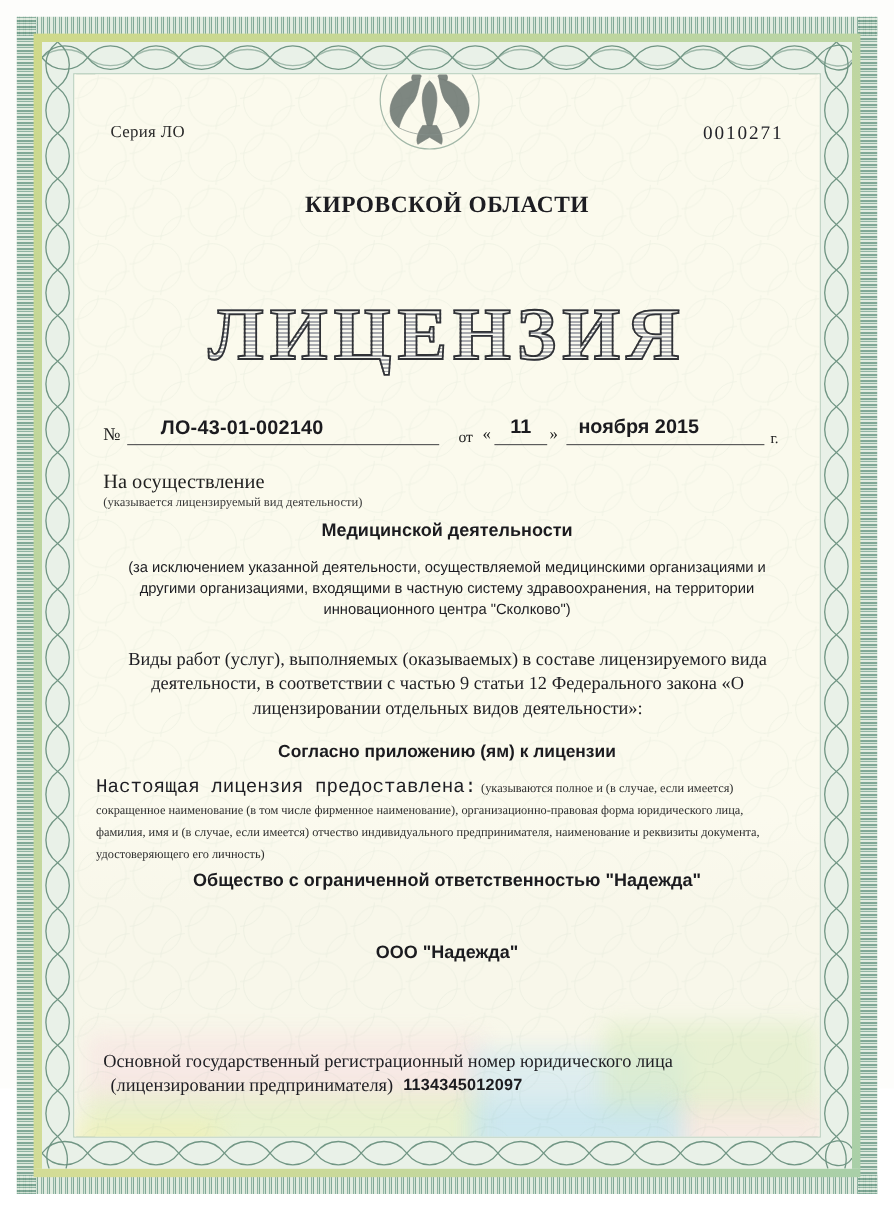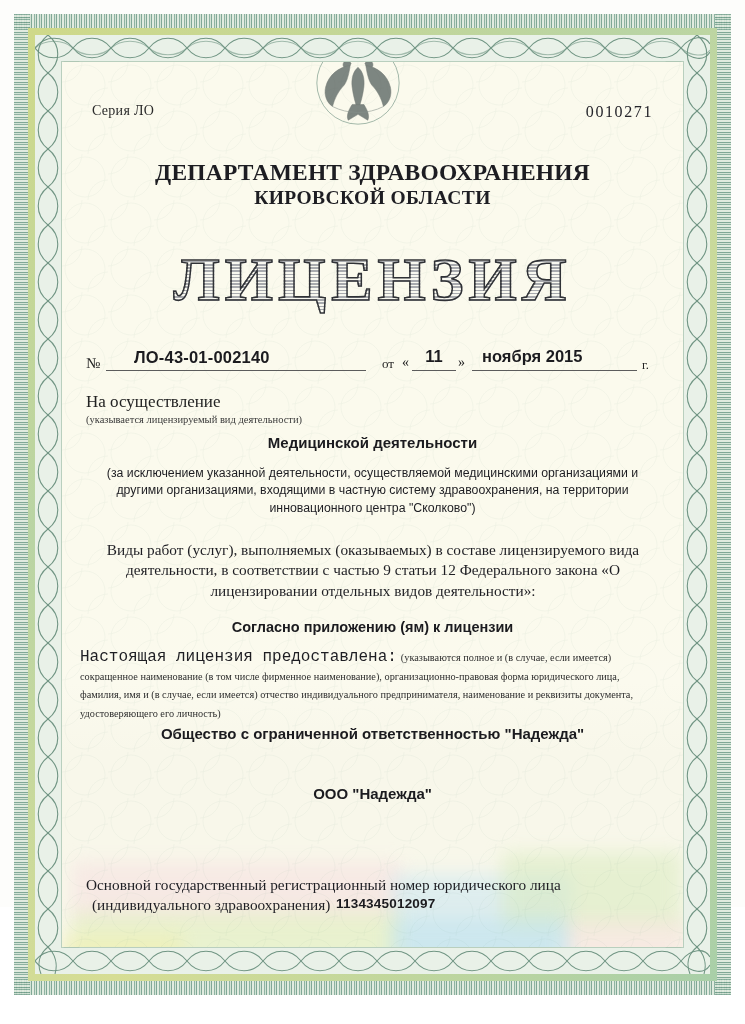--- a/index.html
+++ b/index.html
@@ -625,21 +625,20 @@
             <path d="M24,74 C32,78 40,80 50,80 C60,80 68,78 76,74"></path>
           </g>
         </svg>
 
         <div id="serial-row">
           <div id="serial-label">Серия ЛО</div>
           <div id="serial-number">0010271</div>
         </div>
 
         <div id="dept">
-          <div id="dept-line1">ДЕПАРТАМЕНТ ЗДРАВООХРАНЕНИЯ</div>
           <div id="dept-line2">КИРОВСКОЙ ОБЛАСТИ</div>
         </div>
 
         <div id="license-title">ЛИЦЕНЗИЯ</div>
 
         <div id="numline">
           <span class="nm">№</span>
           <span class="rule1"></span>
           <span class="licnum">ЛО-43-01-002140</span>
           <span class="ot">от</span>
@@ -664,20 +663,20 @@
 
         <div id="granted">
           <span id="granted-lead">Настоящая лицензия предоставлена:</span>
           <span id="granted-hint">(указываются полное и (в случае, если имеется) сокращенное наименование (в том числе фирменное наименование), организационно-правовая форма юридического лица, фамилия, имя и (в случае, если имеется) отчество индивидуального предпринимателя, наименование и реквизиты документа,  удостоверяющего его личность)</span>
         </div>
         <div id="org-full">Общество с ограниченной ответственностью "Надежда"</div>
         <div id="org-short">ООО "Надежда"</div>
 
         <div id="ogrn">
           <div id="ogrn-l1">Основной государственный регистрационный номер юридического лица</div>
-          <div id="ogrn-l2">(индивидуального здравоохранения)</div>
+          <div id="ogrn-l2">(лицензировании предпринимателя)</div>
           <div id="ogrn-value">1134345012097</div>
         </div>
 
       </div>
     </div>
   </div>
 </div>
 
 </body></html>

